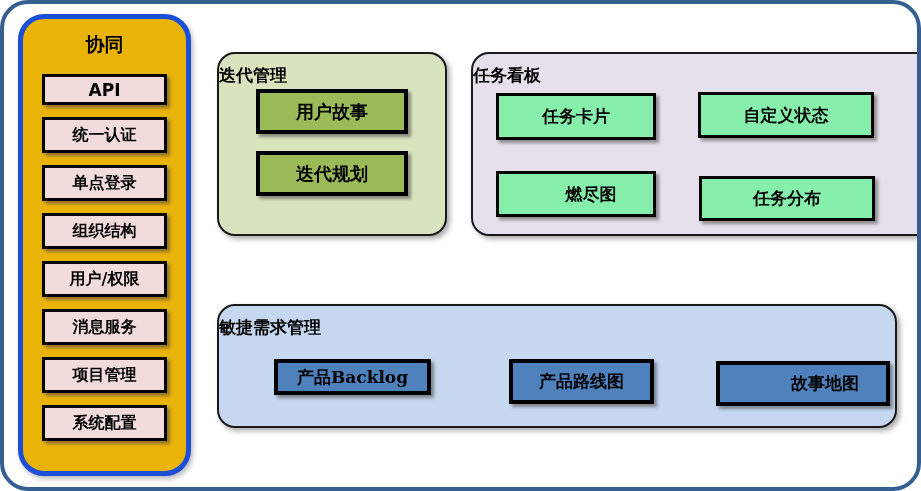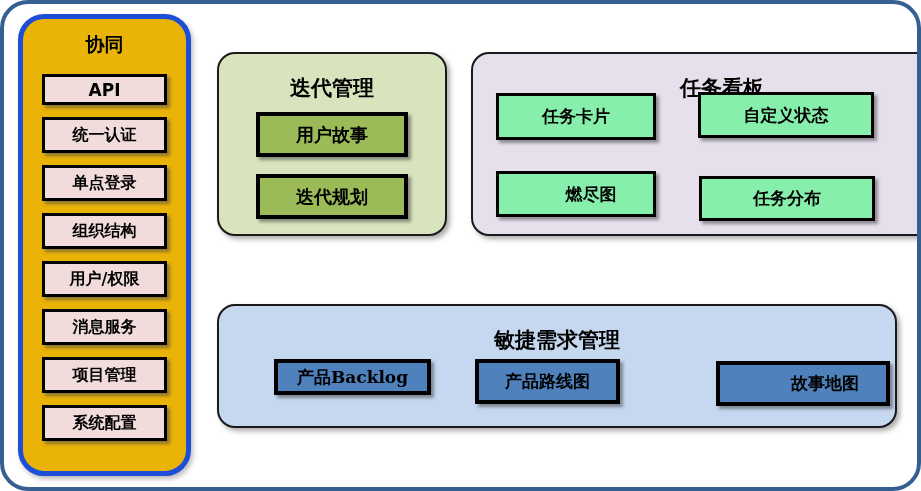--- a/index.html
+++ b/index.html
@@ -64,33 +64,32 @@
   }
 
   
   .panel {
     position: absolute;
     border: 2px solid #1a1a1a;
     border-radius: 18px;
     box-shadow: 3px 3px 5px rgba(90,90,90,0.5);
   }
   .panel-title {
-    text-align: center;
     font-weight: bold;
-    font-size: 21px;
-    padding-top: 20px;
+    font-size: 17px;
+    padding-top: 10px;
     color: #000;
     font-family: "DejaVu Sans", sans-serif;
   }
   .panel-green  { left: 213px; top: 48px;  width: 230px; height: 184px; background: #d8e4bd; }
   .panel-purple { left: 467px; top: 48px;  width: 502px; height: 184px; background: #e5e0ec; }
   .panel-blue   { left: 213px; top: 300px; width: 680px; height: 124px; background: #c6d8f0; }
 
   .green-items {
-    margin-top: 10px;
+    margin-top: 2px;
     display: flex;
     flex-direction: column;
     align-items: center;
     gap: 17px;
   }
   .green-block {
     width: 152px; height: 45px;
     background: #9bbb59;
     font-size: 18px;
     border-width: 4px;
@@ -109,21 +108,21 @@
   }
 
   
   .pb-task-card    { left: 23px;  top: 39px;  width: 160px; height: 47px; }
   .pb-custom-status{ left: 225px; top: 38px;  width: 176px; height: 46px; }
   .pb-burndown     { left: 23px;  top: 117px; width: 160px; height: 46px; padding-left: 30px; }
   .pb-distribution { left: 226px; top: 122px; width: 176px; height: 45px; }
 
   
   .bb-backlog { left: 55px;  top: 53px; width: 157px; height: 36px; }
-  .bb-roadmap { left: 256px; top: 53px; width: 145px; height: 45px; }
+  .bb-roadmap { left: 290px; top: 53px; width: 145px; height: 45px; }
   .bb-storymap{ left: 497px; top: 55px; width: 174px; height: 45px; padding-left: 44px; }
 </style>
 </head>
 <body>
 
 <div class="canvas">
 
   <div class="sidebar">
     <div class="sidebar-title">协同</div>
     <div class="sidebar-items">

